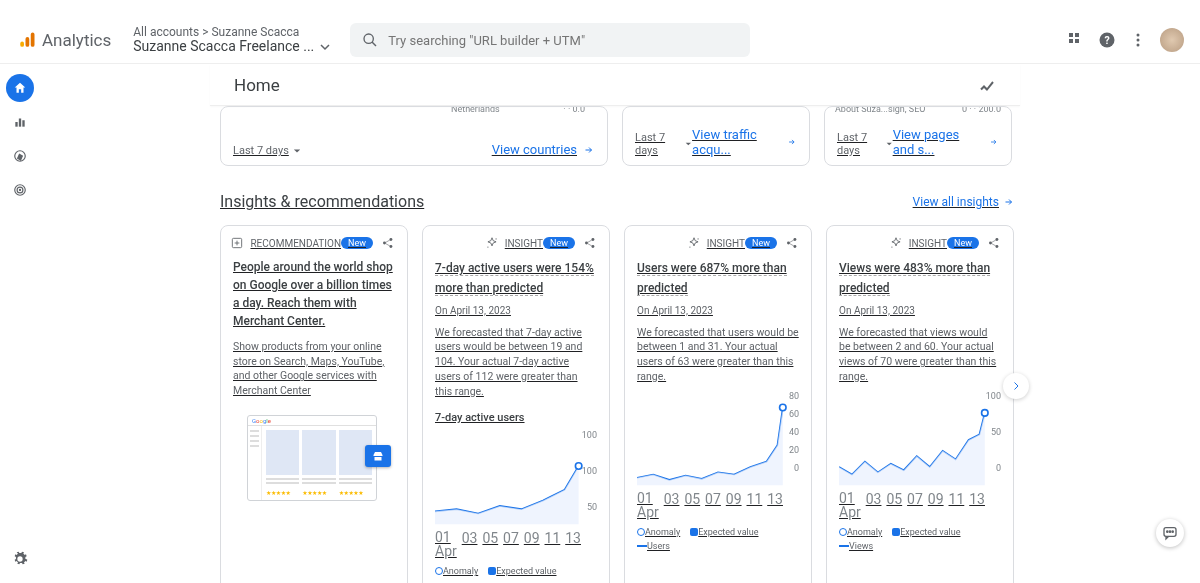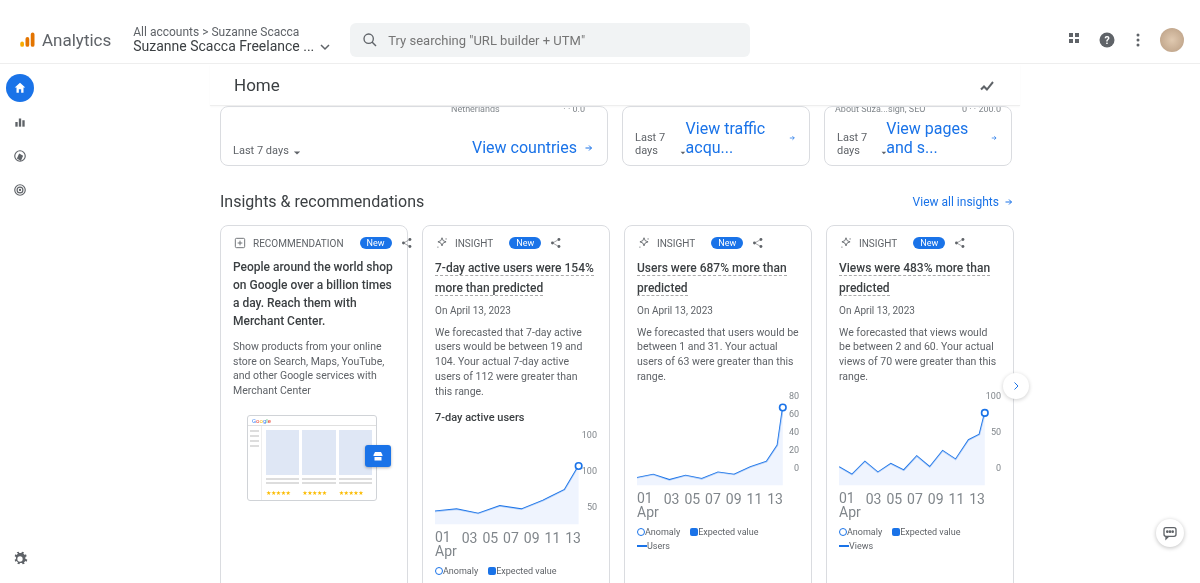--- a/index.html
+++ b/index.html
@@ -25,39 +25,39 @@
 .sidenav { width: 40px; background: #fff; display: flex; flex-direction: column; align-items: center; padding-top: 10px; gap: 6px; }
 .nav-item { width: 28px; height: 28px; border-radius: 50%; display: flex; align-items: center; justify-content: center; color: #5f6368; }
 .nav-item.active { background: #1a73e8; color: #fff; }
 .nav-spacer { flex: 1; }
 .content-wrap { flex: 1; display: flex; flex-direction: column; min-height: 0; }
 
 
 .subhead { height: 42px; display: flex; align-items: center; padding: 0 24px; border-bottom: 1px solid #eee; box-shadow: 0 1px 2px rgba(0,0,0,0.03); margin-left: 170px; margin-right: 180px; justify-content: space-between; }
 .subhead-title { font-size: 17px; color: #3c4043; font-weight: 400; }
 
-.scroll { flex: 1; overflow-y: auto; padding: 0 0 12px 180px; }
+.scroll { flex: 1; overflow-y: auto; padding: 0 0 12px 180px; text-decoration: underline; }
 .section { width: 795px; }
 
 
 .topcards { display: flex; gap: 14px; margin-bottom: 26px; }
 .topcard { border: 1px solid #dadce0; border-radius: 8px; height: 60px; display: flex; align-items: flex-end; justify-content: space-between; padding: 8px 12px; font-size: 11px; color: #5f6368; width: 388px; overflow: hidden; }
 .topcard.small { width: 188px; }
-.tc-left { display: flex; align-items: flex-end; gap: 4px; }
-.tc-link { color: #1a73e8; font-size: 16px; display: flex; align-items: center; gap: 6px; }
+.tc-left { display: flex; align-items: center; gap: 4px; }
+.tc-link { color: #1a73e8; font-size: 13px; display: flex; align-items: center; gap: 6px; }
 
 
 .ins-head { display: flex; justify-content: space-between; align-items: center; margin-bottom: 14px; }
 .ins-title { font-size: 16px; color: #3c4043; }
 .ins-link { color: #1a73e8; font-size: 12px; display: flex; align-items: center; gap: 4px; }
 
 
 .cards { display: flex; gap: 14px; position: relative; }
 .card { border: 1px solid #dadce0; border-radius: 8px; width: 188px; padding: 10px 12px 8px; display: flex; flex-direction: column; position: relative; min-height: 320px; }
-.card-head { display: flex; align-items: center; justify-content: flex-start; margin-bottom: 8px; gap: 16px; }
+.card-head { display: flex; align-items: center; justify-content: flex-end; margin-bottom: 8px; }
 .badge-row { display: flex; align-items: center; gap: 6px; font-size: 10px; color: #5f6368; }
 .sparkle { width: 14px; height: 14px; }
 .new { background: #1a73e8; color: #fff; font-size: 9px; padding: 1px 7px; border-radius: 8px; }
 .share { color: #5f6368; width: 14px; }
 .ctitle { font-size: 12px; color: #3c4043; font-weight: 500; border-bottom: 1px dashed #aaa; display: inline; line-height: 1.7; }
 .cdate { font-size: 10px; color: #5f6368; margin-top: 6px; }
 .cdesc { font-size: 10.5px; color: #5f6368; margin-top: 10px; line-height: 1.4; }
 .csub { font-size: 11px; color: #3c4043; margin-top: 12px; font-weight: 500; }
 .chart { margin-top: 6px; height: 100px; position: relative; }
 .chart svg { width: 100%; height: 100%; }

